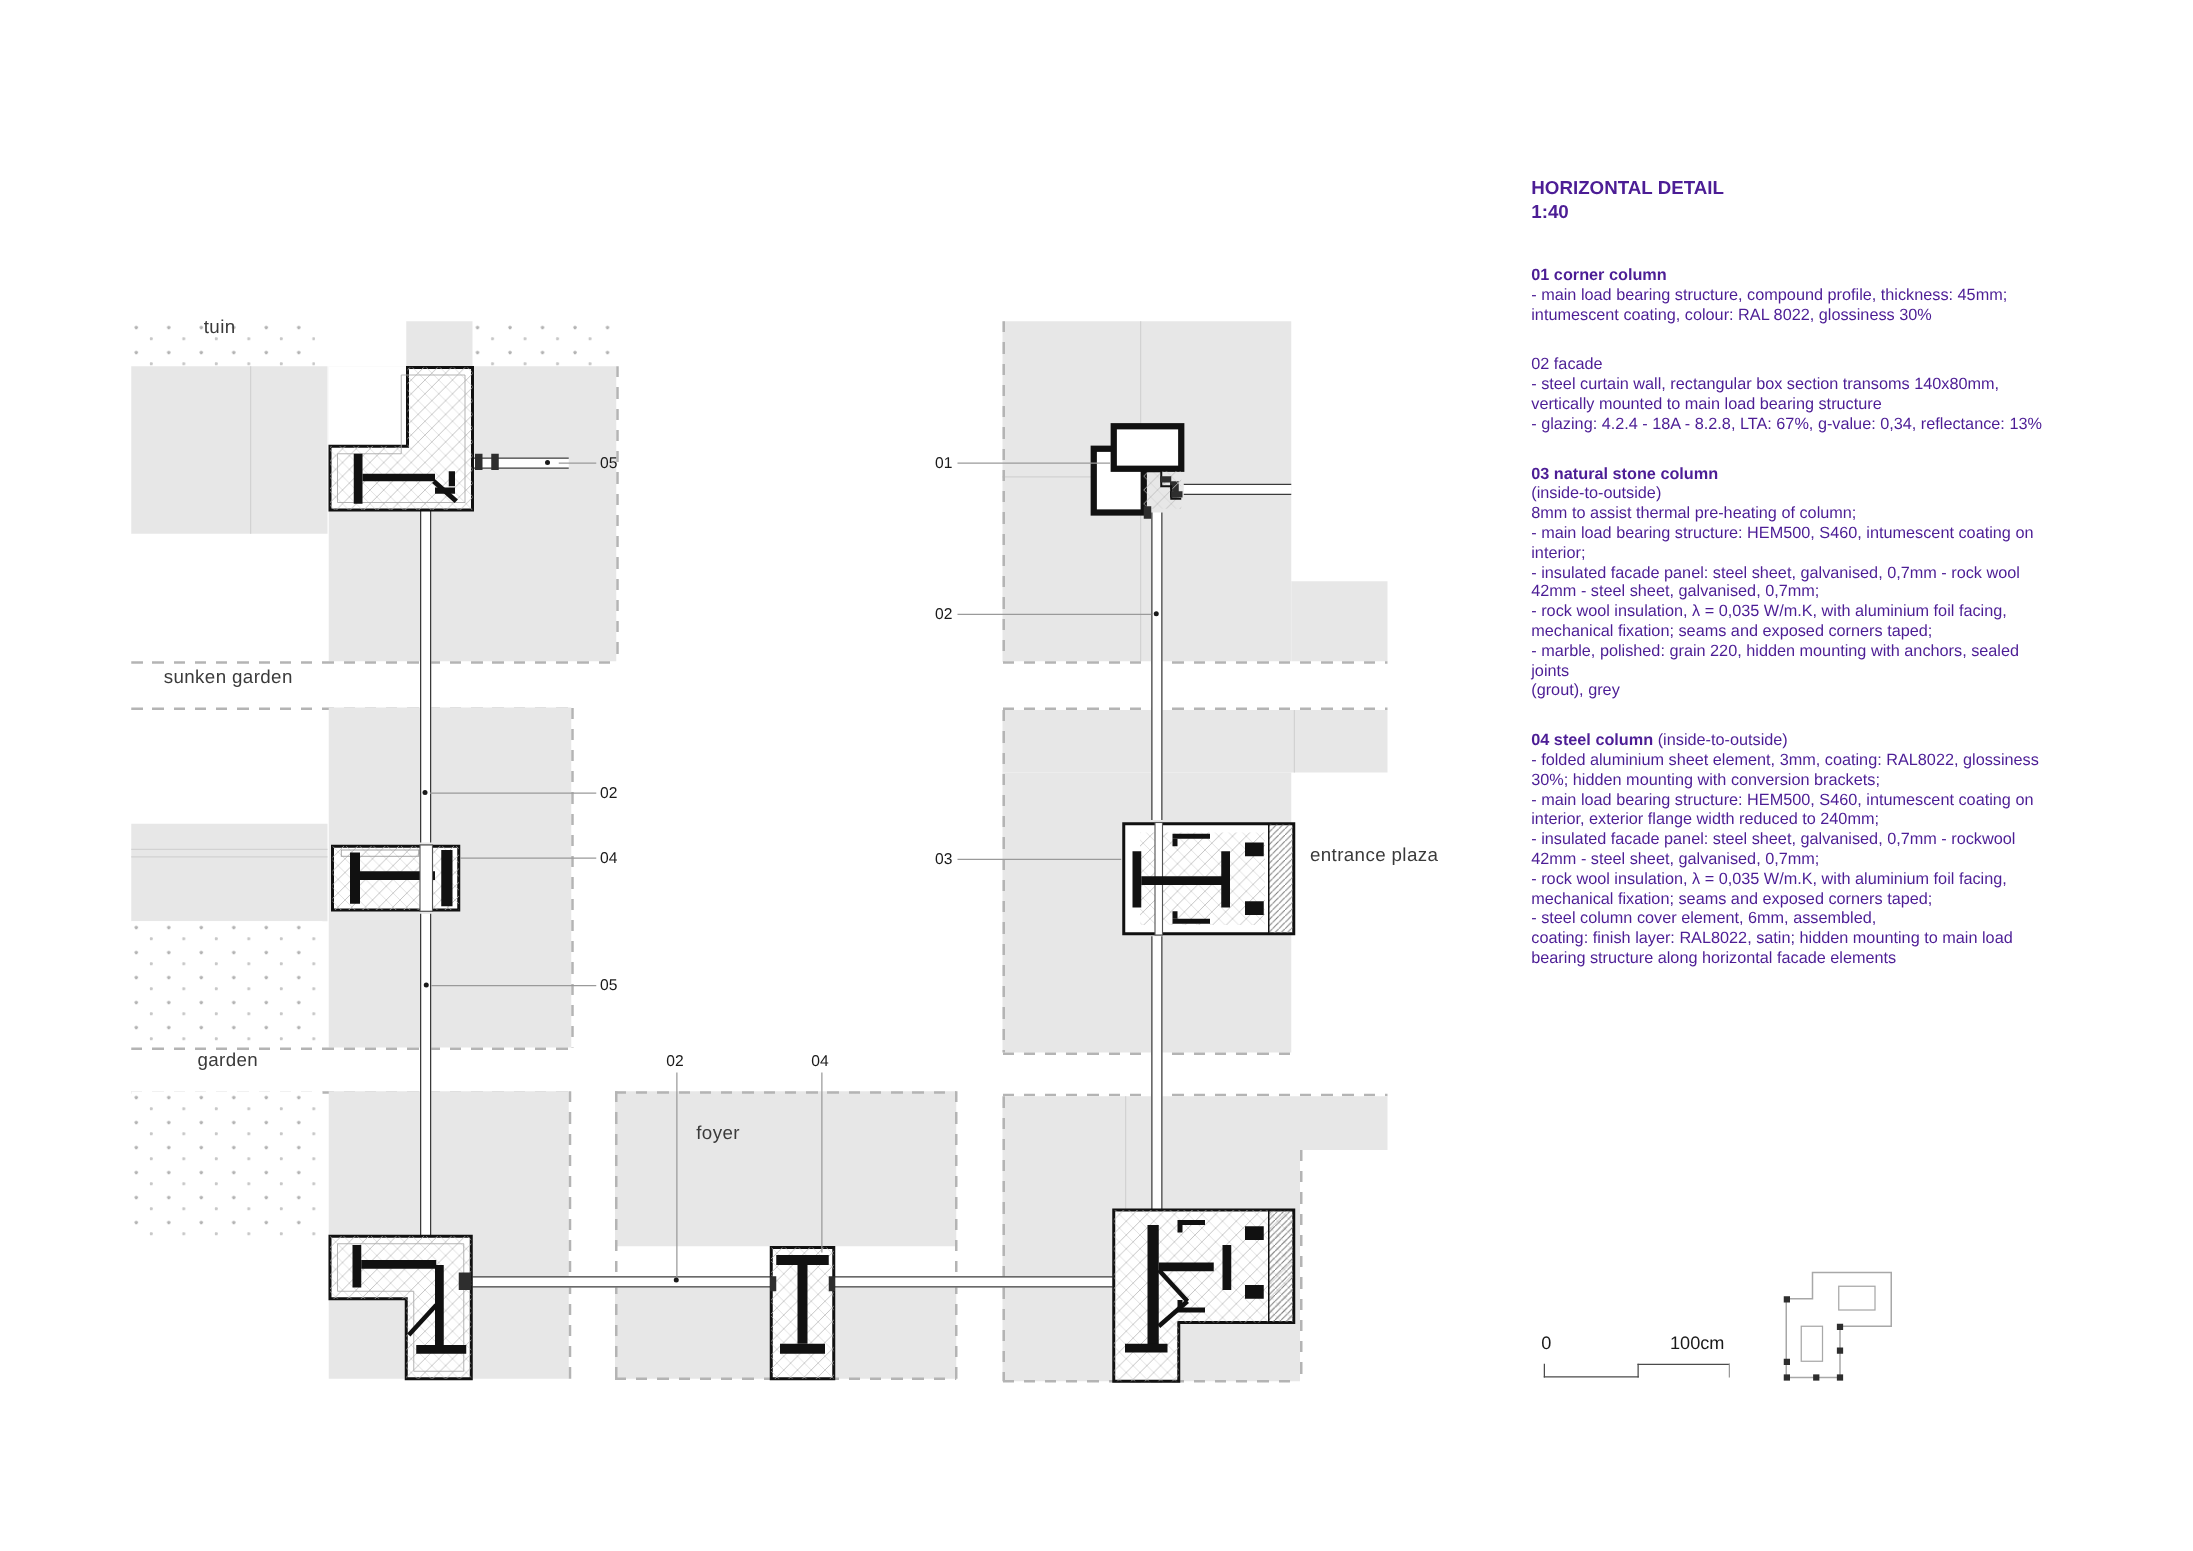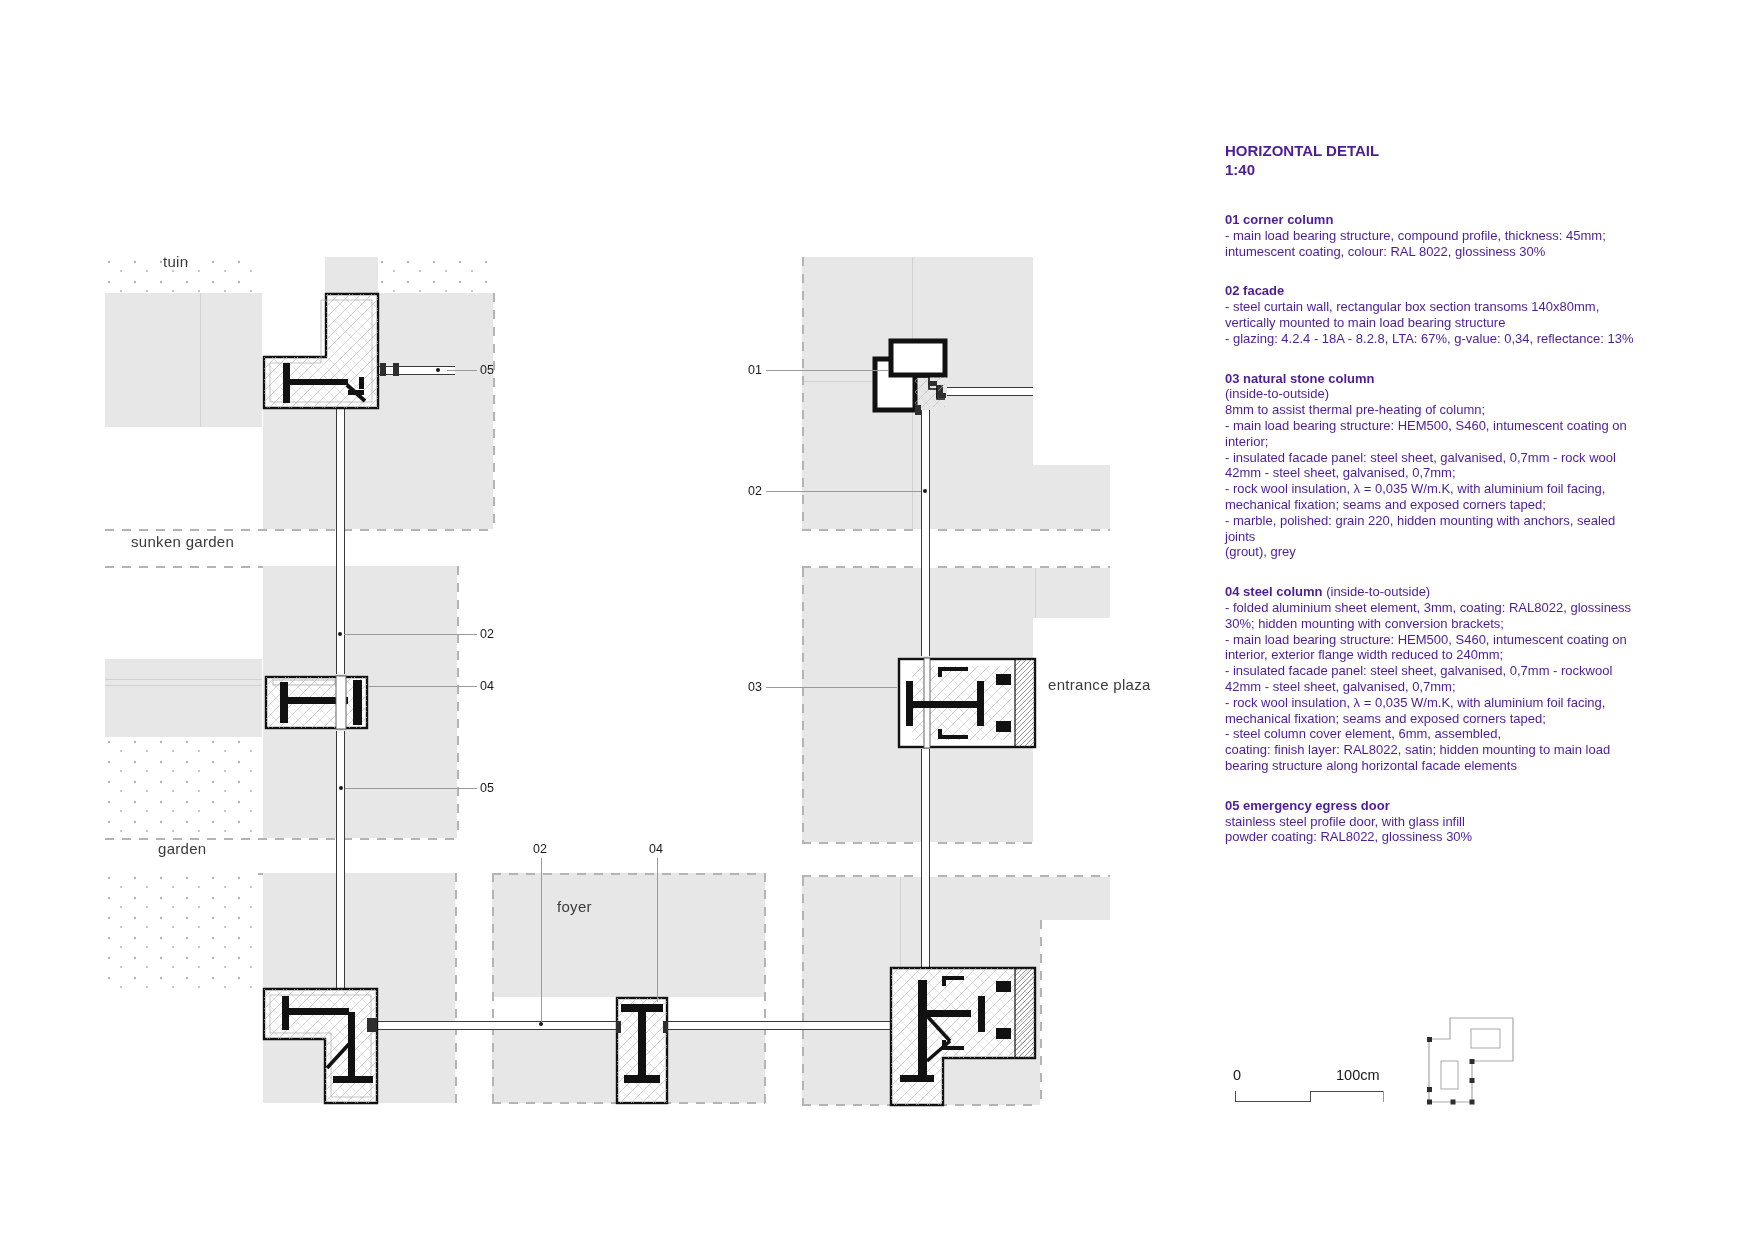--- a/index.html
+++ b/index.html
@@ -248,21 +248,21 @@
   <div class="legend">
     <div class="leg-ttl">HORIZONTAL DETAIL</div>
     <div class="leg-ttl">1:40</div>
     <div id="legend-secs">
         <div class="leg-sec">
           <div class="leg-h"><span style="font-weight: bold;">01 corner column</span></div>
           <div class="leg-t">- main load bearing structure, compound profile, thickness: 45mm;</div>
           <div class="leg-t">intumescent coating, colour: RAL 8022, glossiness 30%</div>
         </div>
         <div class="leg-sec">
-          <div class="leg-h"><span style="font-weight: bold;">02 facade</span></div>
+          <div class="leg-h"><span style="font-weight: normal;">02 facade</span></div>
           <div class="leg-t">- steel curtain wall, rectangular box section transoms 140x80mm,</div>
           <div class="leg-t">vertically mounted to main load bearing structure</div>
           <div class="leg-t">- glazing: 4.2.4 - 18A - 8.2.8, LTA: 67%, g-value: 0,34, reflectance: 13%</div>
         </div>
         <div class="leg-sec">
           <div class="leg-h"><span style="font-weight: bold;">03 natural stone column</span></div>
           <div class="leg-t">(inside-to-outside)</div>
           <div class="leg-t">8mm to assist thermal pre-heating of column;</div>
           <div class="leg-t">- main load bearing structure: HEM500, S460, intumescent coating on</div>
           <div class="leg-t">interior;</div>
@@ -280,25 +280,20 @@
           <div class="leg-t">- main load bearing structure: HEM500, S460, intumescent coating on</div>
           <div class="leg-t">interior, exterior flange width reduced to 240mm;</div>
           <div class="leg-t">- insulated facade panel: steel sheet, galvanised, 0,7mm - rockwool</div>
           <div class="leg-t">42mm - steel sheet, galvanised, 0,7mm;</div>
           <div class="leg-t">- rock wool insulation, λ = 0,035 W/m.K, with aluminium foil facing,</div>
           <div class="leg-t">mechanical fixation; seams and exposed corners taped;</div>
           <div class="leg-t">- steel column cover element, 6mm, assembled,</div>
           <div class="leg-t">coating: finish layer: RAL8022, satin; hidden mounting to main load</div>
           <div class="leg-t">bearing structure along horizontal facade elements</div>
         </div>
-        <div class="leg-sec">
-          <div class="leg-h"><span style="font-weight: bold;">05 emergency egress door</span></div>
-          <div class="leg-t">stainless steel profile door, with glass infill</div>
-          <div class="leg-t">powder coating: RAL8022, glossiness 30%</div>
-        </div>
       </div>
   </div>
 
   <div class="scalebar-txt" style="left:1233px;top:1068px">0</div>
   <div class="scalebar-txt" style="left:1336px;top:1068px">100cm</div>
   <div class="sb" style="left:1235px;top:1091px;width:1.4px;height:11px"></div>
   <div class="sb" style="left:1235px;top:1100.5px;width:76px;height:1.4px"></div>
   <div class="sb" style="left:1310px;top:1091px;width:1.4px;height:11px"></div>
   <div class="sb" style="left:1310px;top:1091px;width:74px;height:1.4px"></div>
   <div class="sb" style="left:1383px;top:1091px;width:1px;height:11px;background:#9a9a9a"></div>

